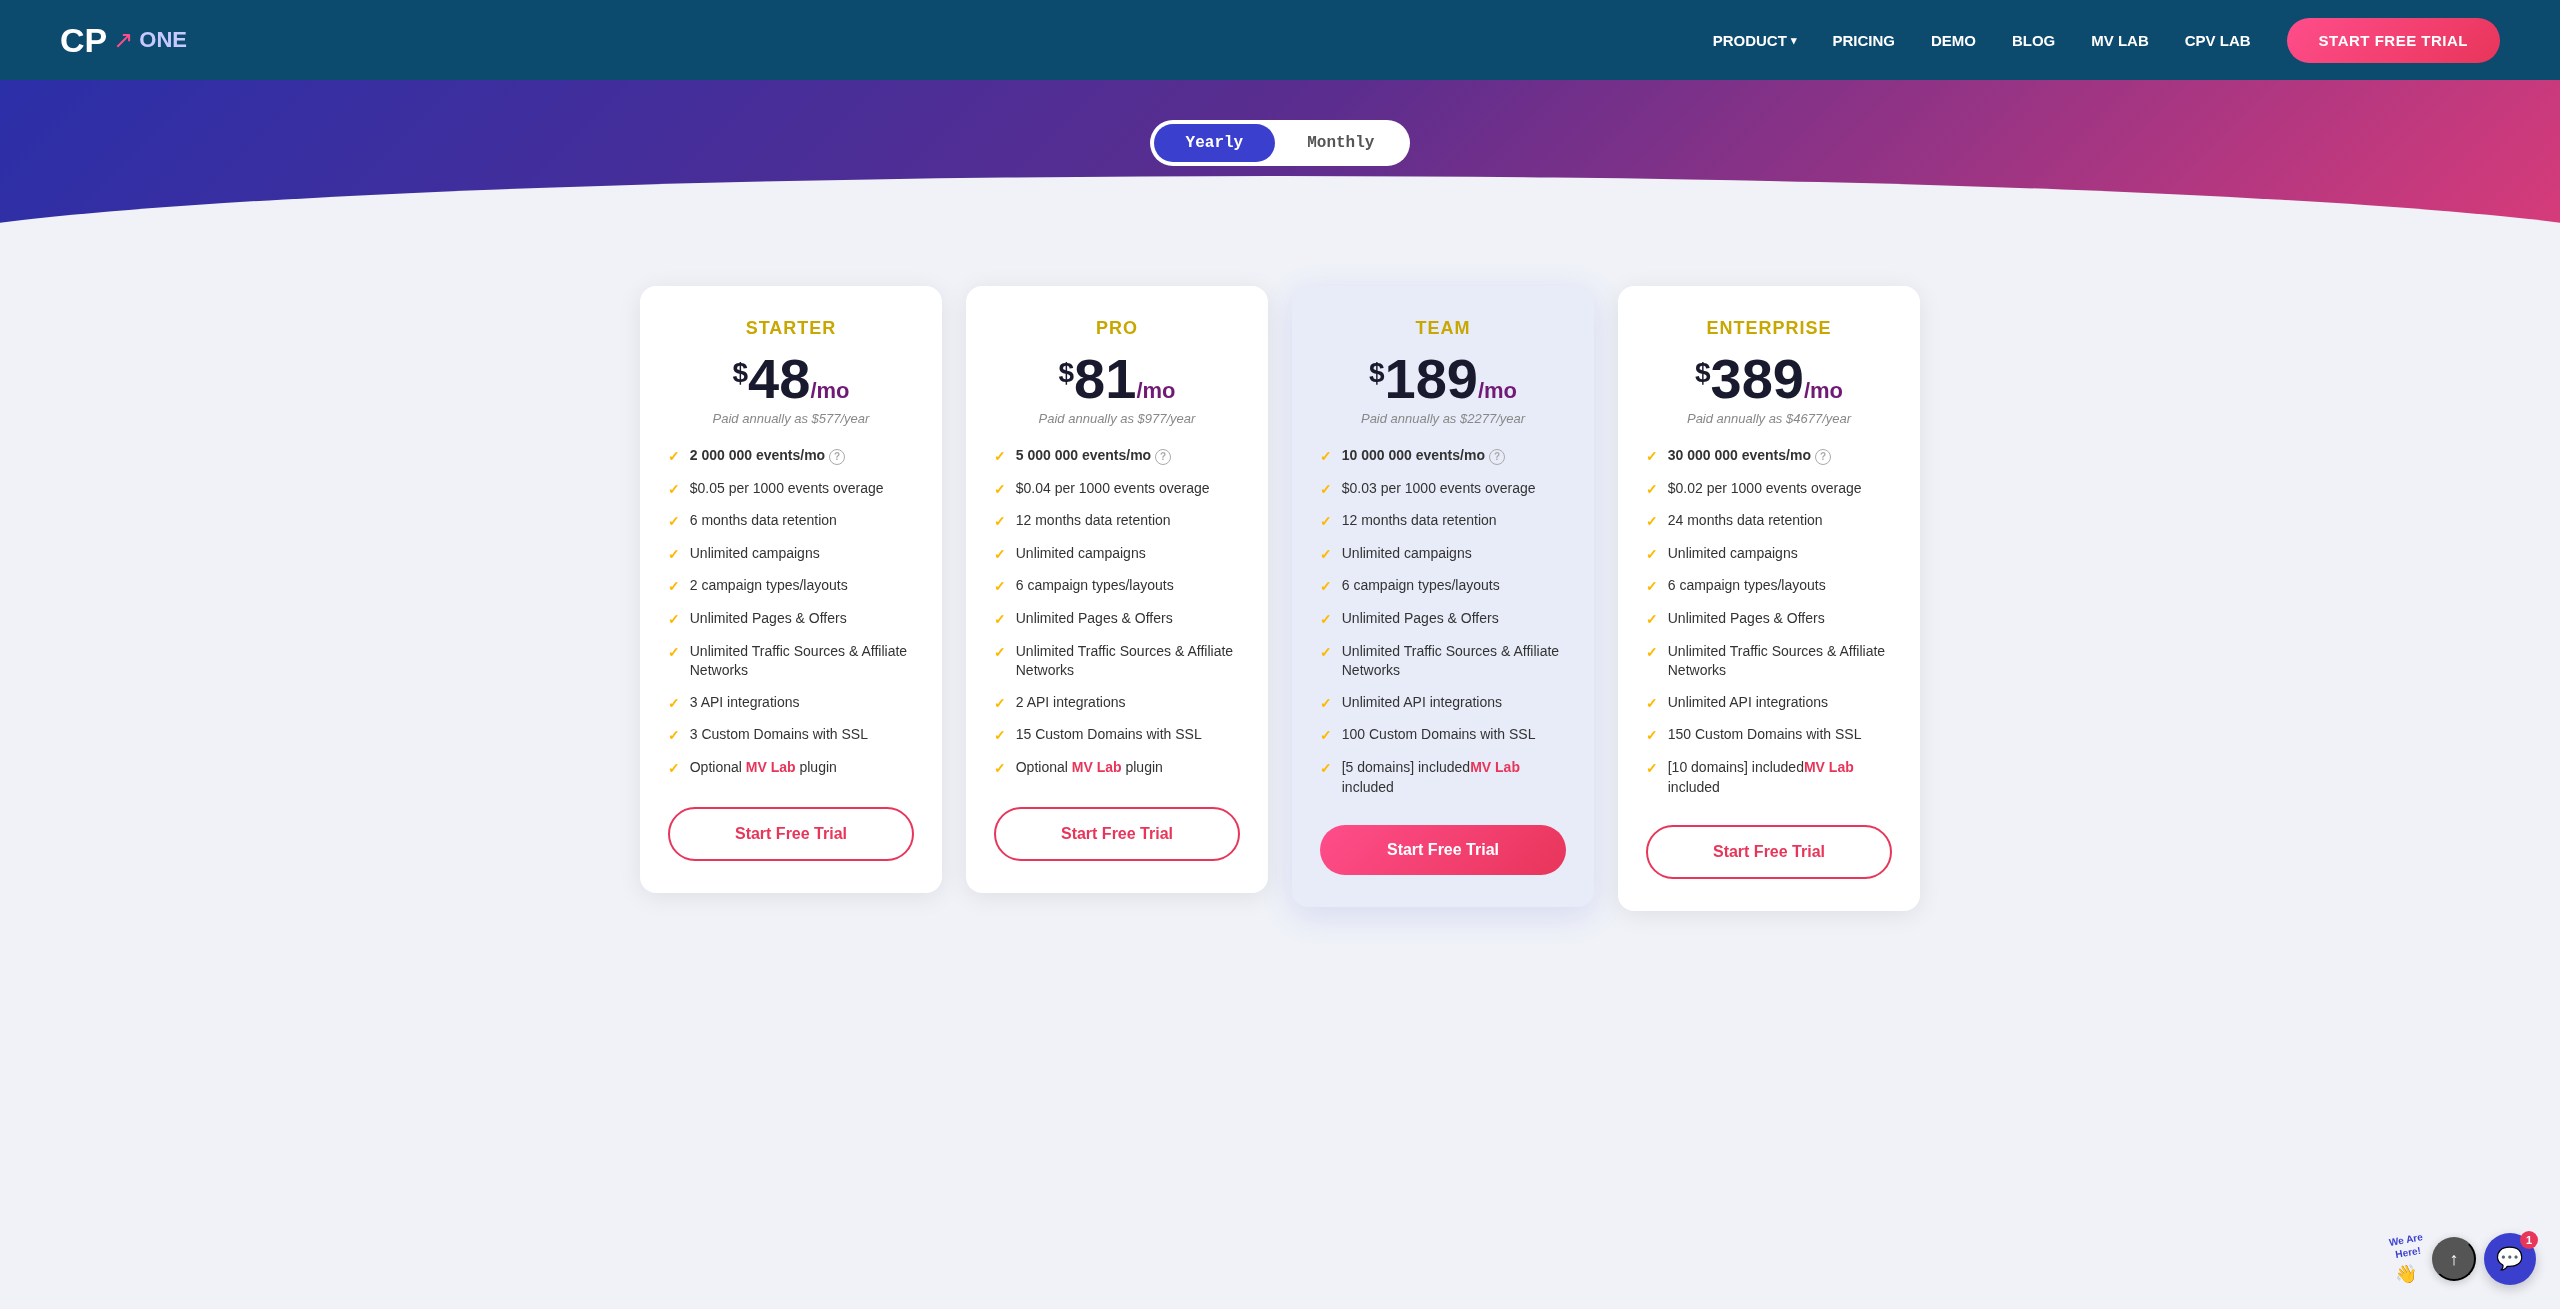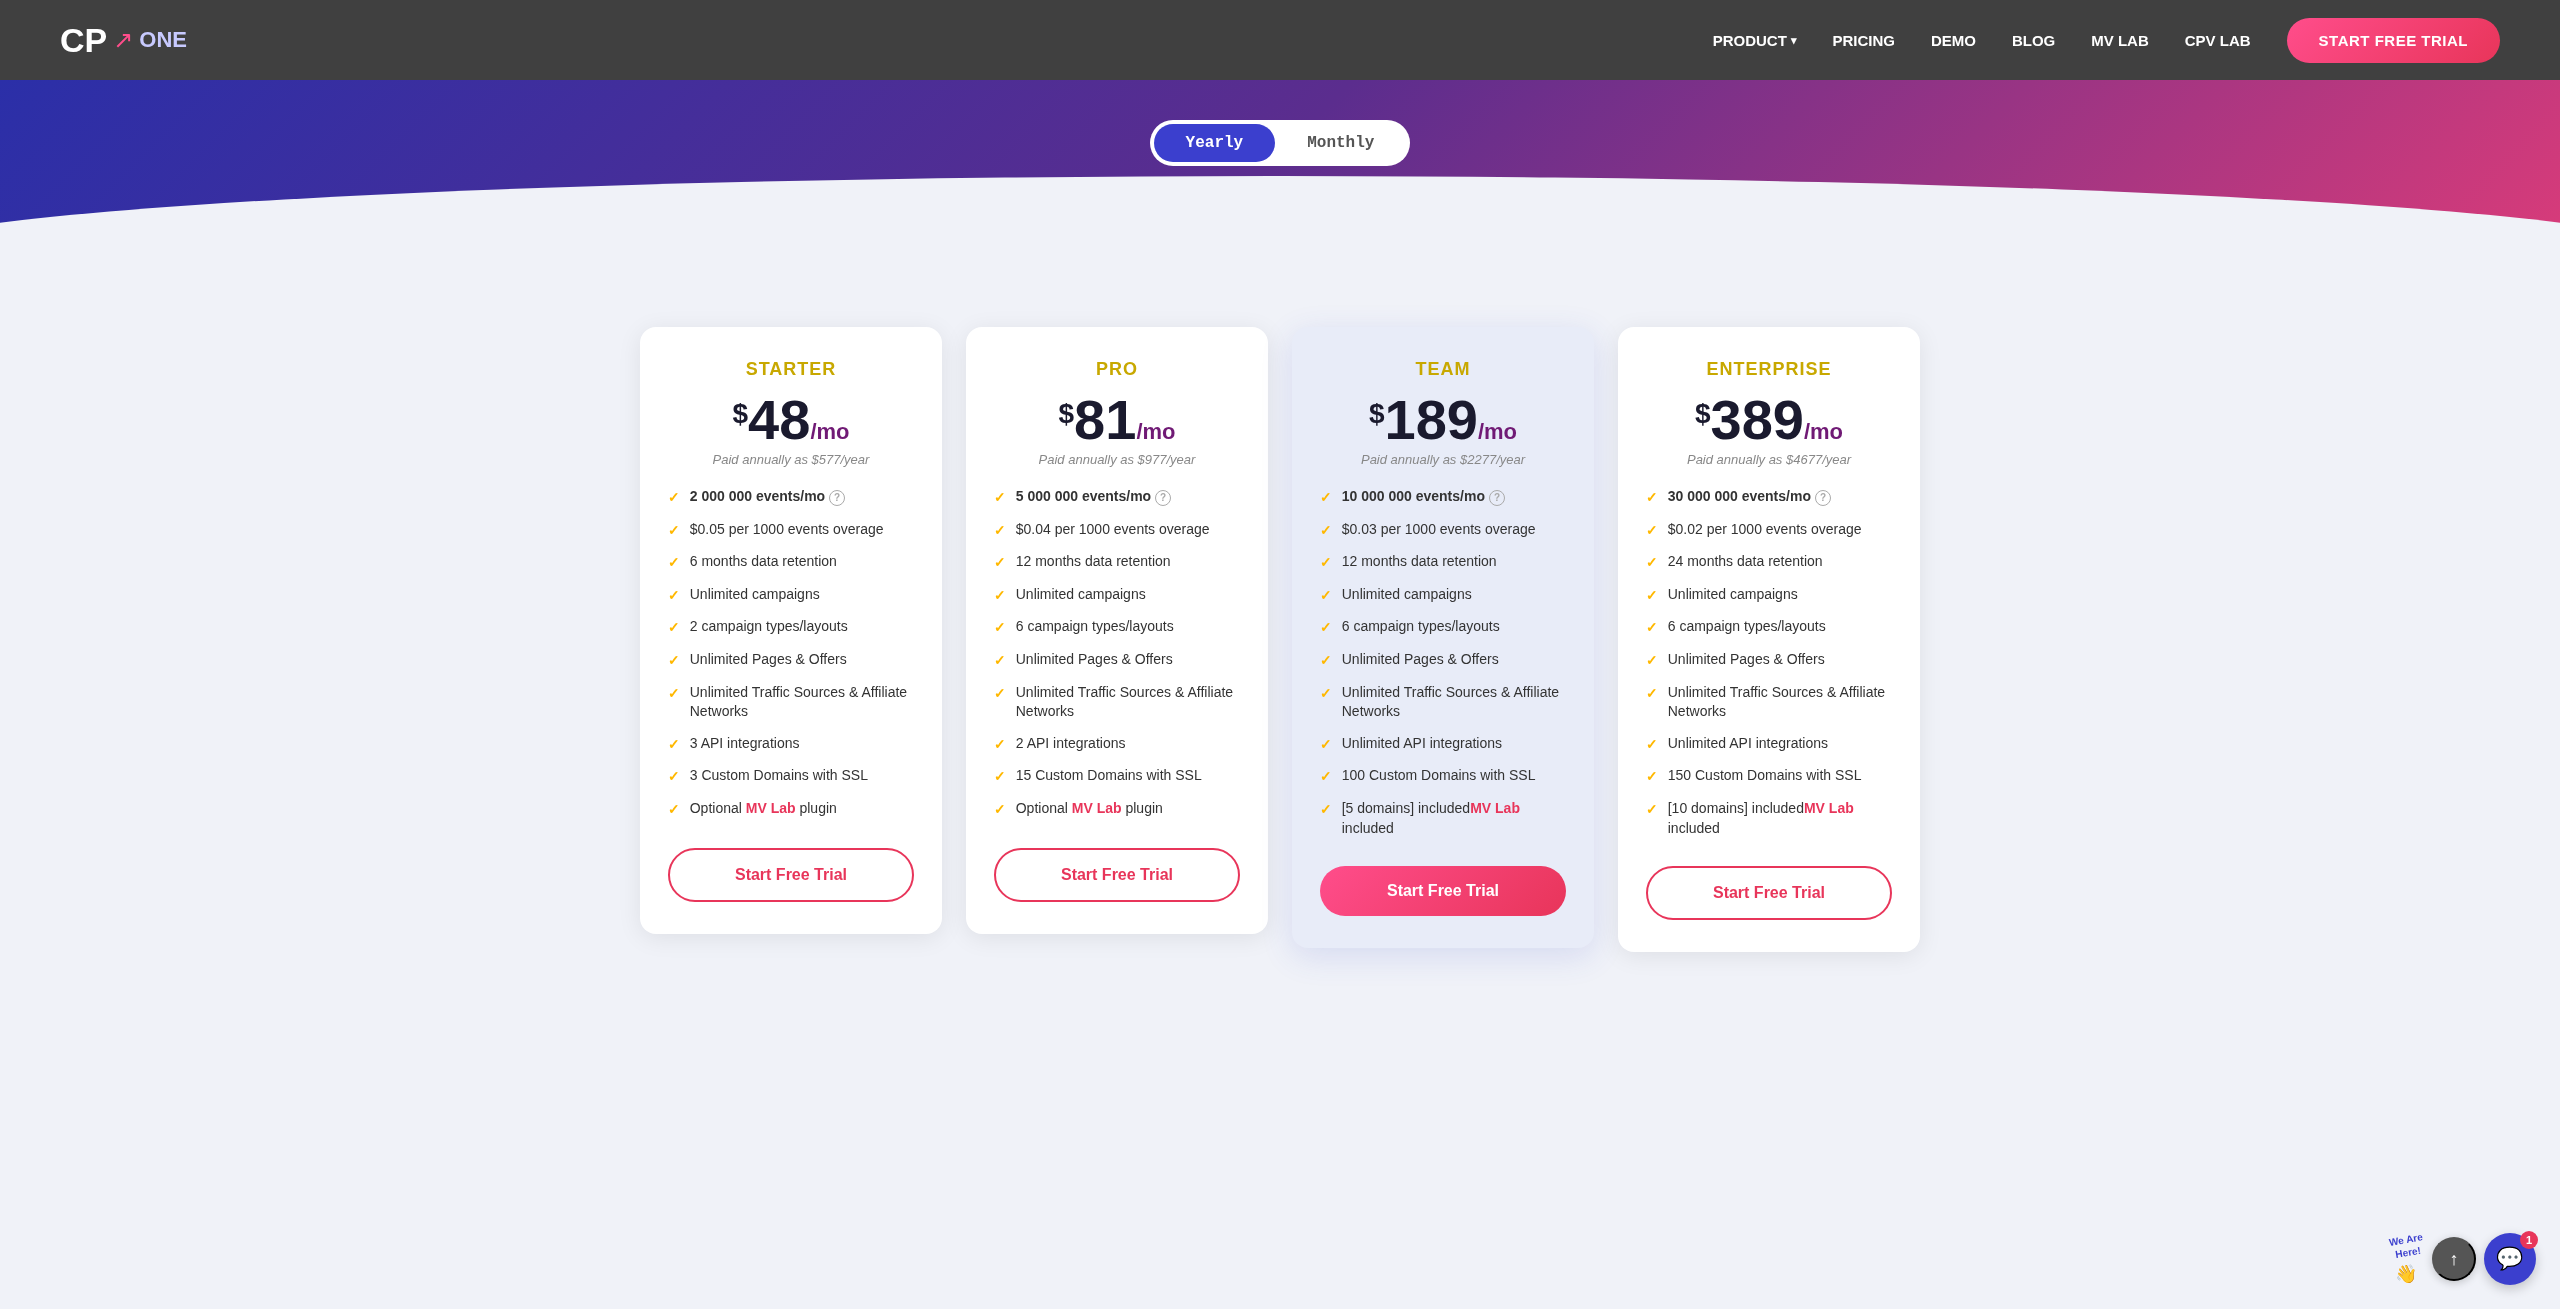--- a/index.html
+++ b/index.html
@@ -1,20 +1,20 @@
 <!DOCTYPE html>
 <html><head>
   <meta charset="utf-8">
   <style>
     * { box-sizing: border-box; margin: 0; padding: 0; }
     body { font-family: -apple-system, BlinkMacSystemFont, 'Segoe UI', sans-serif; background: #f0f2f8; min-width: 1200px; }
 
     
     .navbar {
-      background: #404040;
+      background: #0c4a6e;
       display: flex;
       align-items: center;
       justify-content: space-between;
       padding: 16px 60px;
       height: 80px;
     }
     .logo {
       display: flex;
       align-items: center;
       gap: 4px;
@@ -105,21 +105,20 @@
     .plan-card {
       background: white;
       border-radius: 16px;
       padding: 32px 28px;
       flex: 1;
       max-width: 320px;
       box-shadow: 0 4px 24px rgba(0,0,0,0.08);
       display: flex;
       flex-direction: column;
       gap: 0;
-      margin-top: 41px;
     }
     .plan-card.highlighted {
       background: #e8ecf8;
       box-shadow: 0 8px 32px rgba(60,80,200,0.15);
     }
 
     .plan-name {
       font-size: 18px;
       font-weight: 800;
       color: #c8a800;

